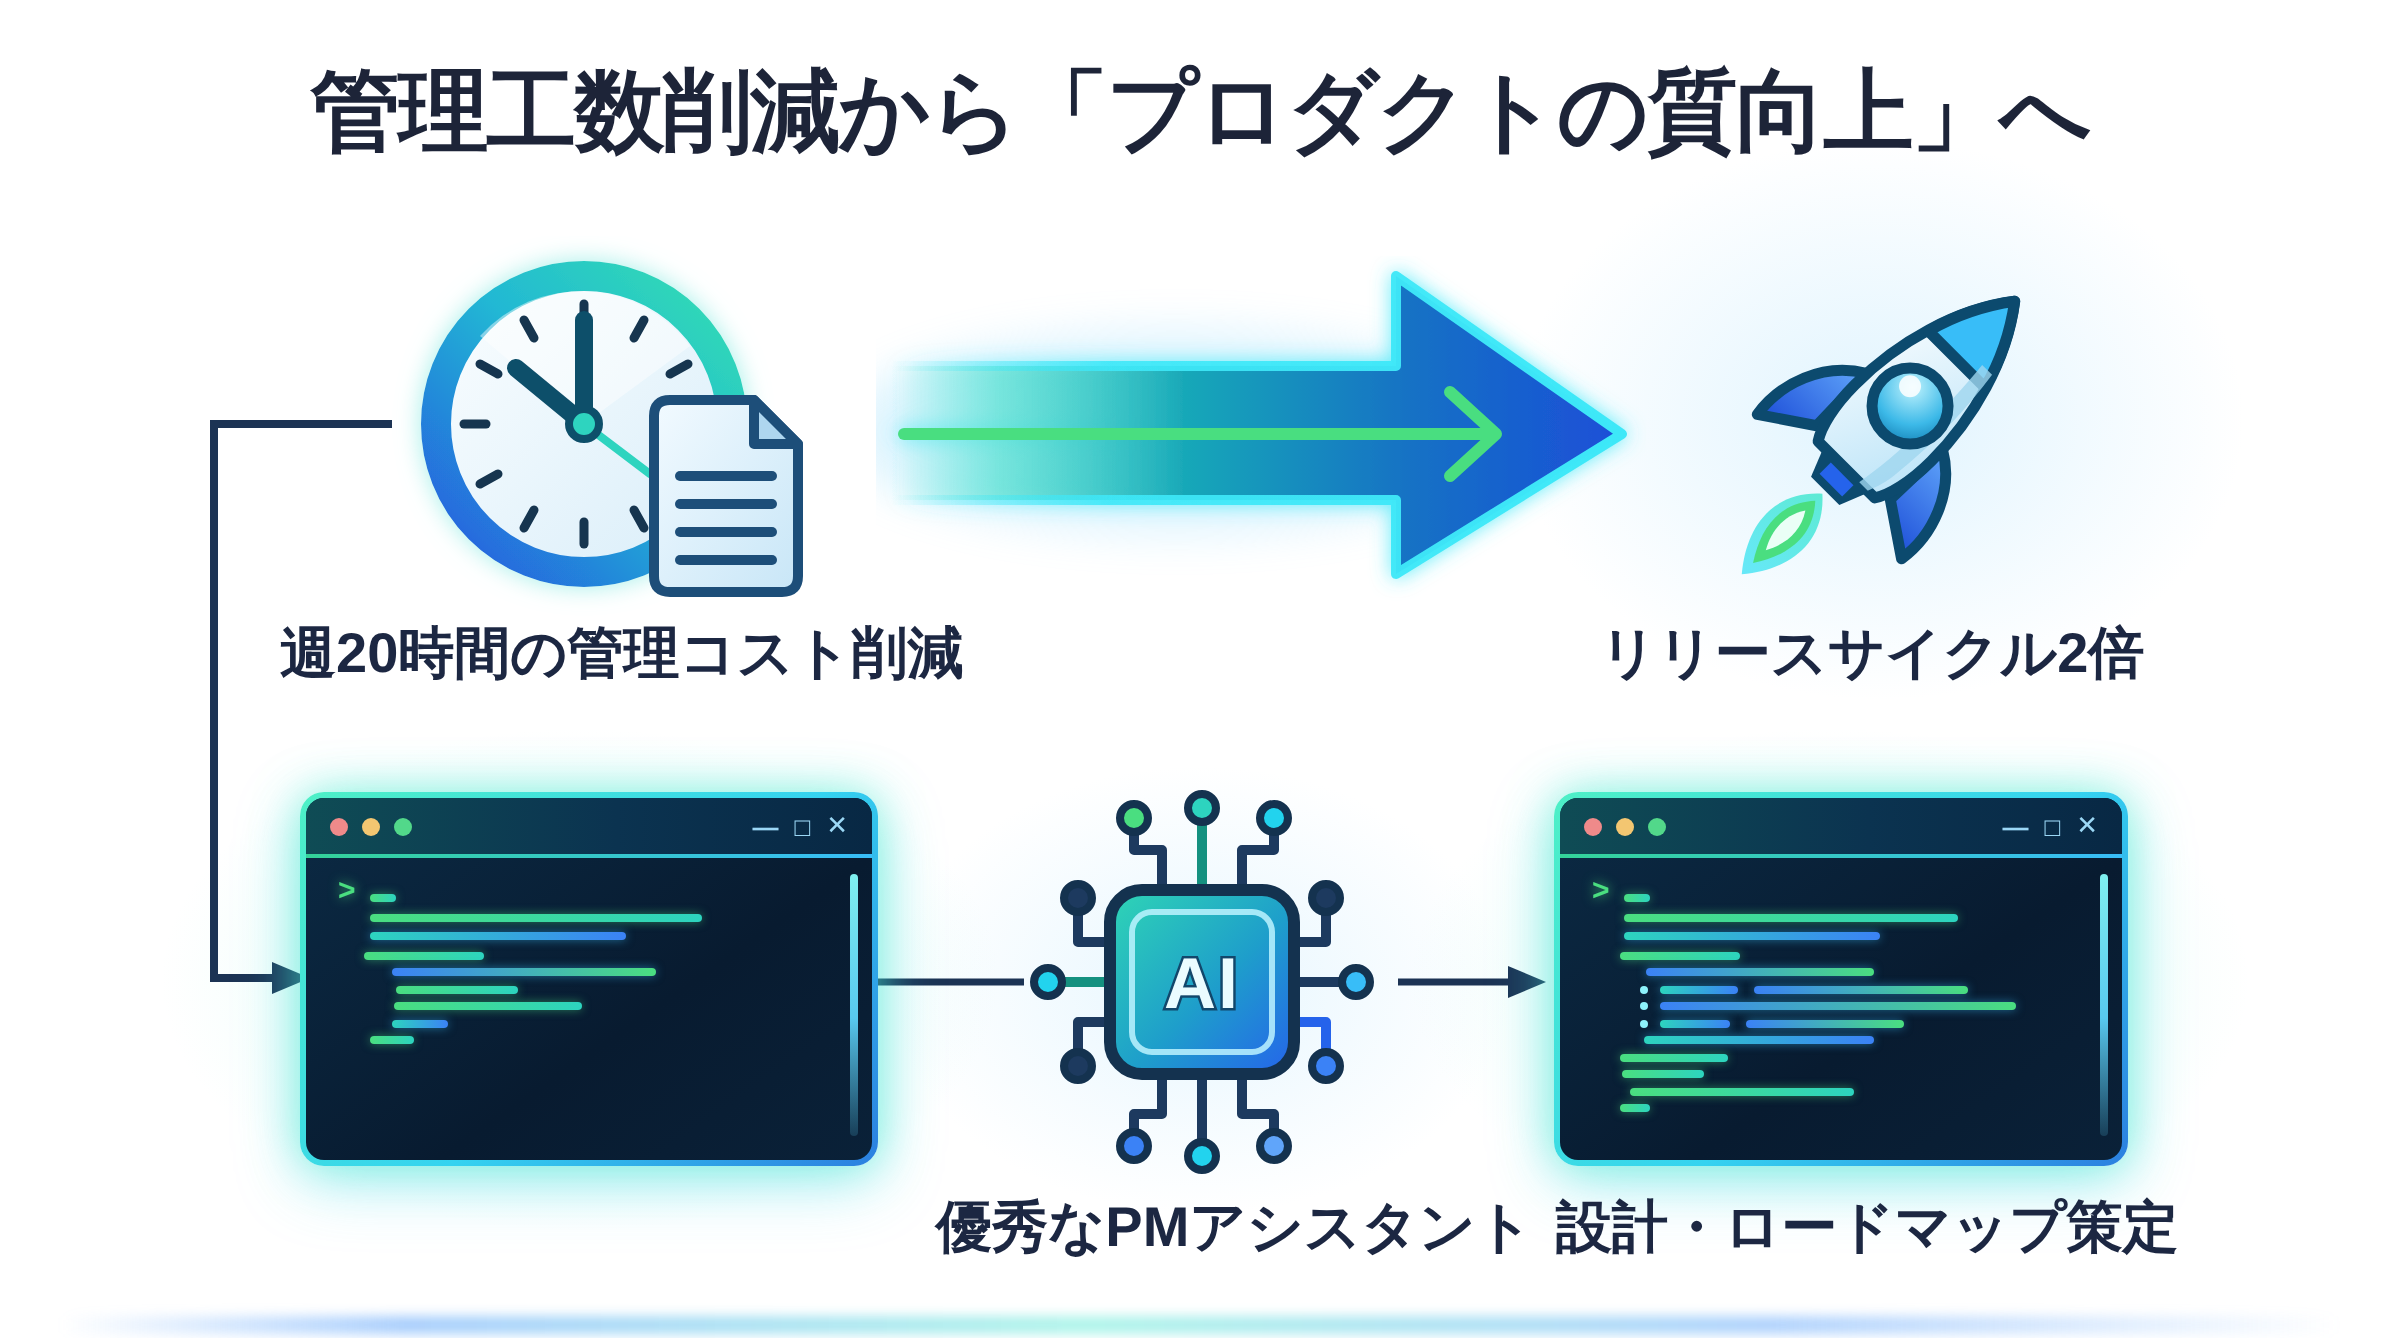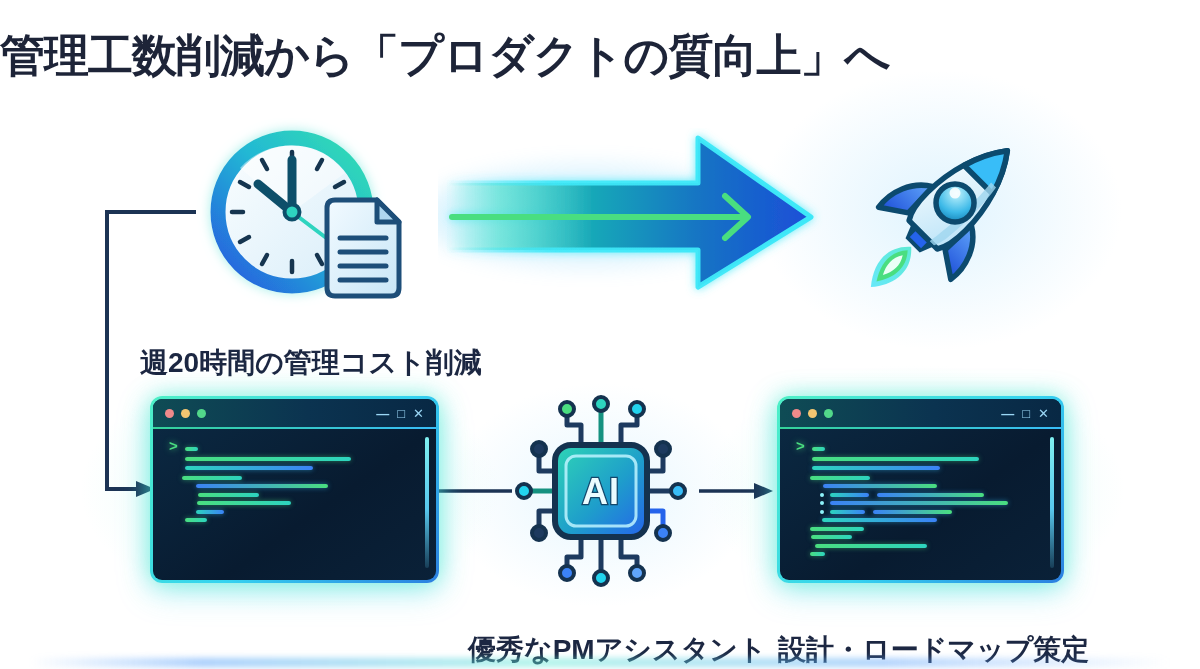--- a/index.html
+++ b/index.html
@@ -16,25 +16,25 @@
       radial-gradient(300px 180px at 915px 490px, rgba(153,246,228,.30), rgba(153,246,228,0) 70%),
       radial-gradient(220px 160px at 600px 495px, rgba(186,230,253,.35), rgba(186,230,253,0) 70%);
     pointer-events:none;
   }
   .bottom-glow{
     position:absolute;left:30px;right:30px;bottom:2px;height:9px;border-radius:5px;
     background:linear-gradient(90deg,rgba(147,197,253,0),rgba(96,165,250,.55) 15%,rgba(94,234,212,.5) 45%,rgba(96,165,250,.5) 75%,rgba(147,197,253,0));
     filter:blur(3px);
   }
   .title{
-    position:absolute;top:26px;left:0;width:100%;text-align:left;
+    position:absolute;top:26px;left:0;width:100%;text-align:center;
     font-size:45px;font-weight:800;letter-spacing:-1px;color:#1d2438;
   }
   .caption{
-    position:absolute;font-weight:800;color:#1c2742;white-space:nowrap;margin-top:36px;
+    position:absolute;font-weight:800;color:#1c2742;white-space:nowrap;
   }
   .cap-lg{font-size:28px;}
   .abs{position:absolute;}
   svg{display:block;}
 
   
   .terminal{
     position:absolute;top:396px;width:283px;height:181px;border-radius:12px;padding:3px;
     background:linear-gradient(135deg,#4ef0c6,#35d3f0 55%,#2b7fe0);
     box-shadow:0 0 22px rgba(74,240,198,.55),0 8px 32px rgba(53,211,240,.38);
@@ -196,20 +196,21 @@
       <path d="M100,14 C109,26 116,40 120,55 L80,55 C84,40 91,26 100,14 Z" fill="#38bdf8" stroke="#0c4a6e" stroke-width="5.5" stroke-linejoin="round"></path>
       <path d="M118,48 C121,68 122,92 119,118 C118,126 116,130 115,133 L109,133 C113,110 114,75 111,48 Z" fill="#9fd6ef" opacity=".8"></path>
       <circle cx="100" cy="88" r="19" fill="url(#winGrad)" stroke="#0c4a6e" stroke-width="5.5"></circle>
       <circle cx="93" cy="81" r="5.5" fill="#ffffff" opacity=".85"></circle>
       <path d="M84,133 L116,133 L110,148 L90,148 Z" fill="#0c4a6e"></path>
       <rect x="92" y="136" width="16" height="8" fill="#2563eb"></rect>
     </g>
   </svg>
 
   <div class="caption" style="left:140px;top:308px;font-size:28px">週20時間の管理コスト削減</div>
+  <div class="caption" style="left:800px;top:308px;font-size:28px">リリースサイクル2倍</div>
 
   <div class="terminal" style="left:150px">
     <div class="term-inner">
       <div class="term-header">
         <span class="dots">
           <span class="dot r"></span>
           <span class="dot y"></span>
           <span class="dot g"></span>
         </span>
         <span class="controls">

